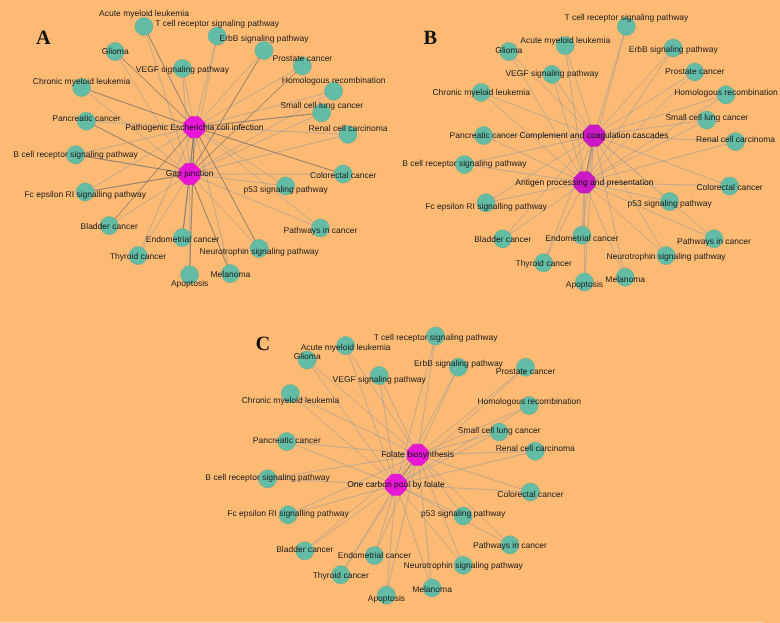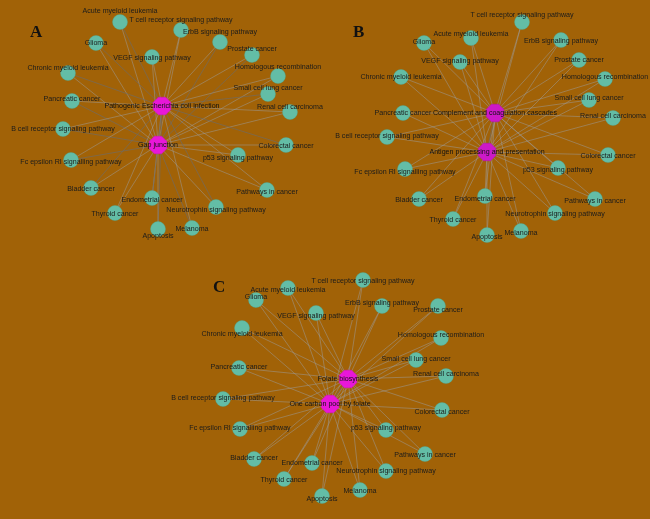--- a/index.html
+++ b/index.html
@@ -1,17 +1,17 @@
 <!DOCTYPE html>
 <html><head>
 <meta charset="utf-8">
 <style>
   html,body{margin:0;padding:0;background:#ffffff;}
   body{width:650px;height:519px;font-family:"Liberation Sans",sans-serif;overflow:hidden;}
-  #figure{position:relative;width:650px;height:519px;background:#a16207;}
+  #figure{position:relative;width:650px;height:519px;background:#fdba74;}
   .panel{position:absolute;}
   .panel-letter{position:absolute;font-family:"Liberation Serif",serif;font-weight:bold;font-size:17px;color:#111;}
   svg.net{position:absolute;left:0;top:0;overflow:visible;}
   .edge{stroke:#9d9d9d;stroke-width:.6;fill:none;opacity:.85;}
   .edge.dark{stroke:#6b6b6b;stroke-width:.75;}
   .nodelabel{font-family:"Liberation Sans",sans-serif;font-size:7.1px;fill:#1b1b1b;}
   .hublabel{font-family:"Liberation Sans",sans-serif;font-size:7.1px;fill:#111;}
   .term{fill:#63bda6;stroke:#4fa992;stroke-width:.4;}
   .hub{fill:#e817d8;stroke:#d20ec2;stroke-width:.5;}
   .hub.b{fill:#cc19c8;stroke:#b010ad;}

